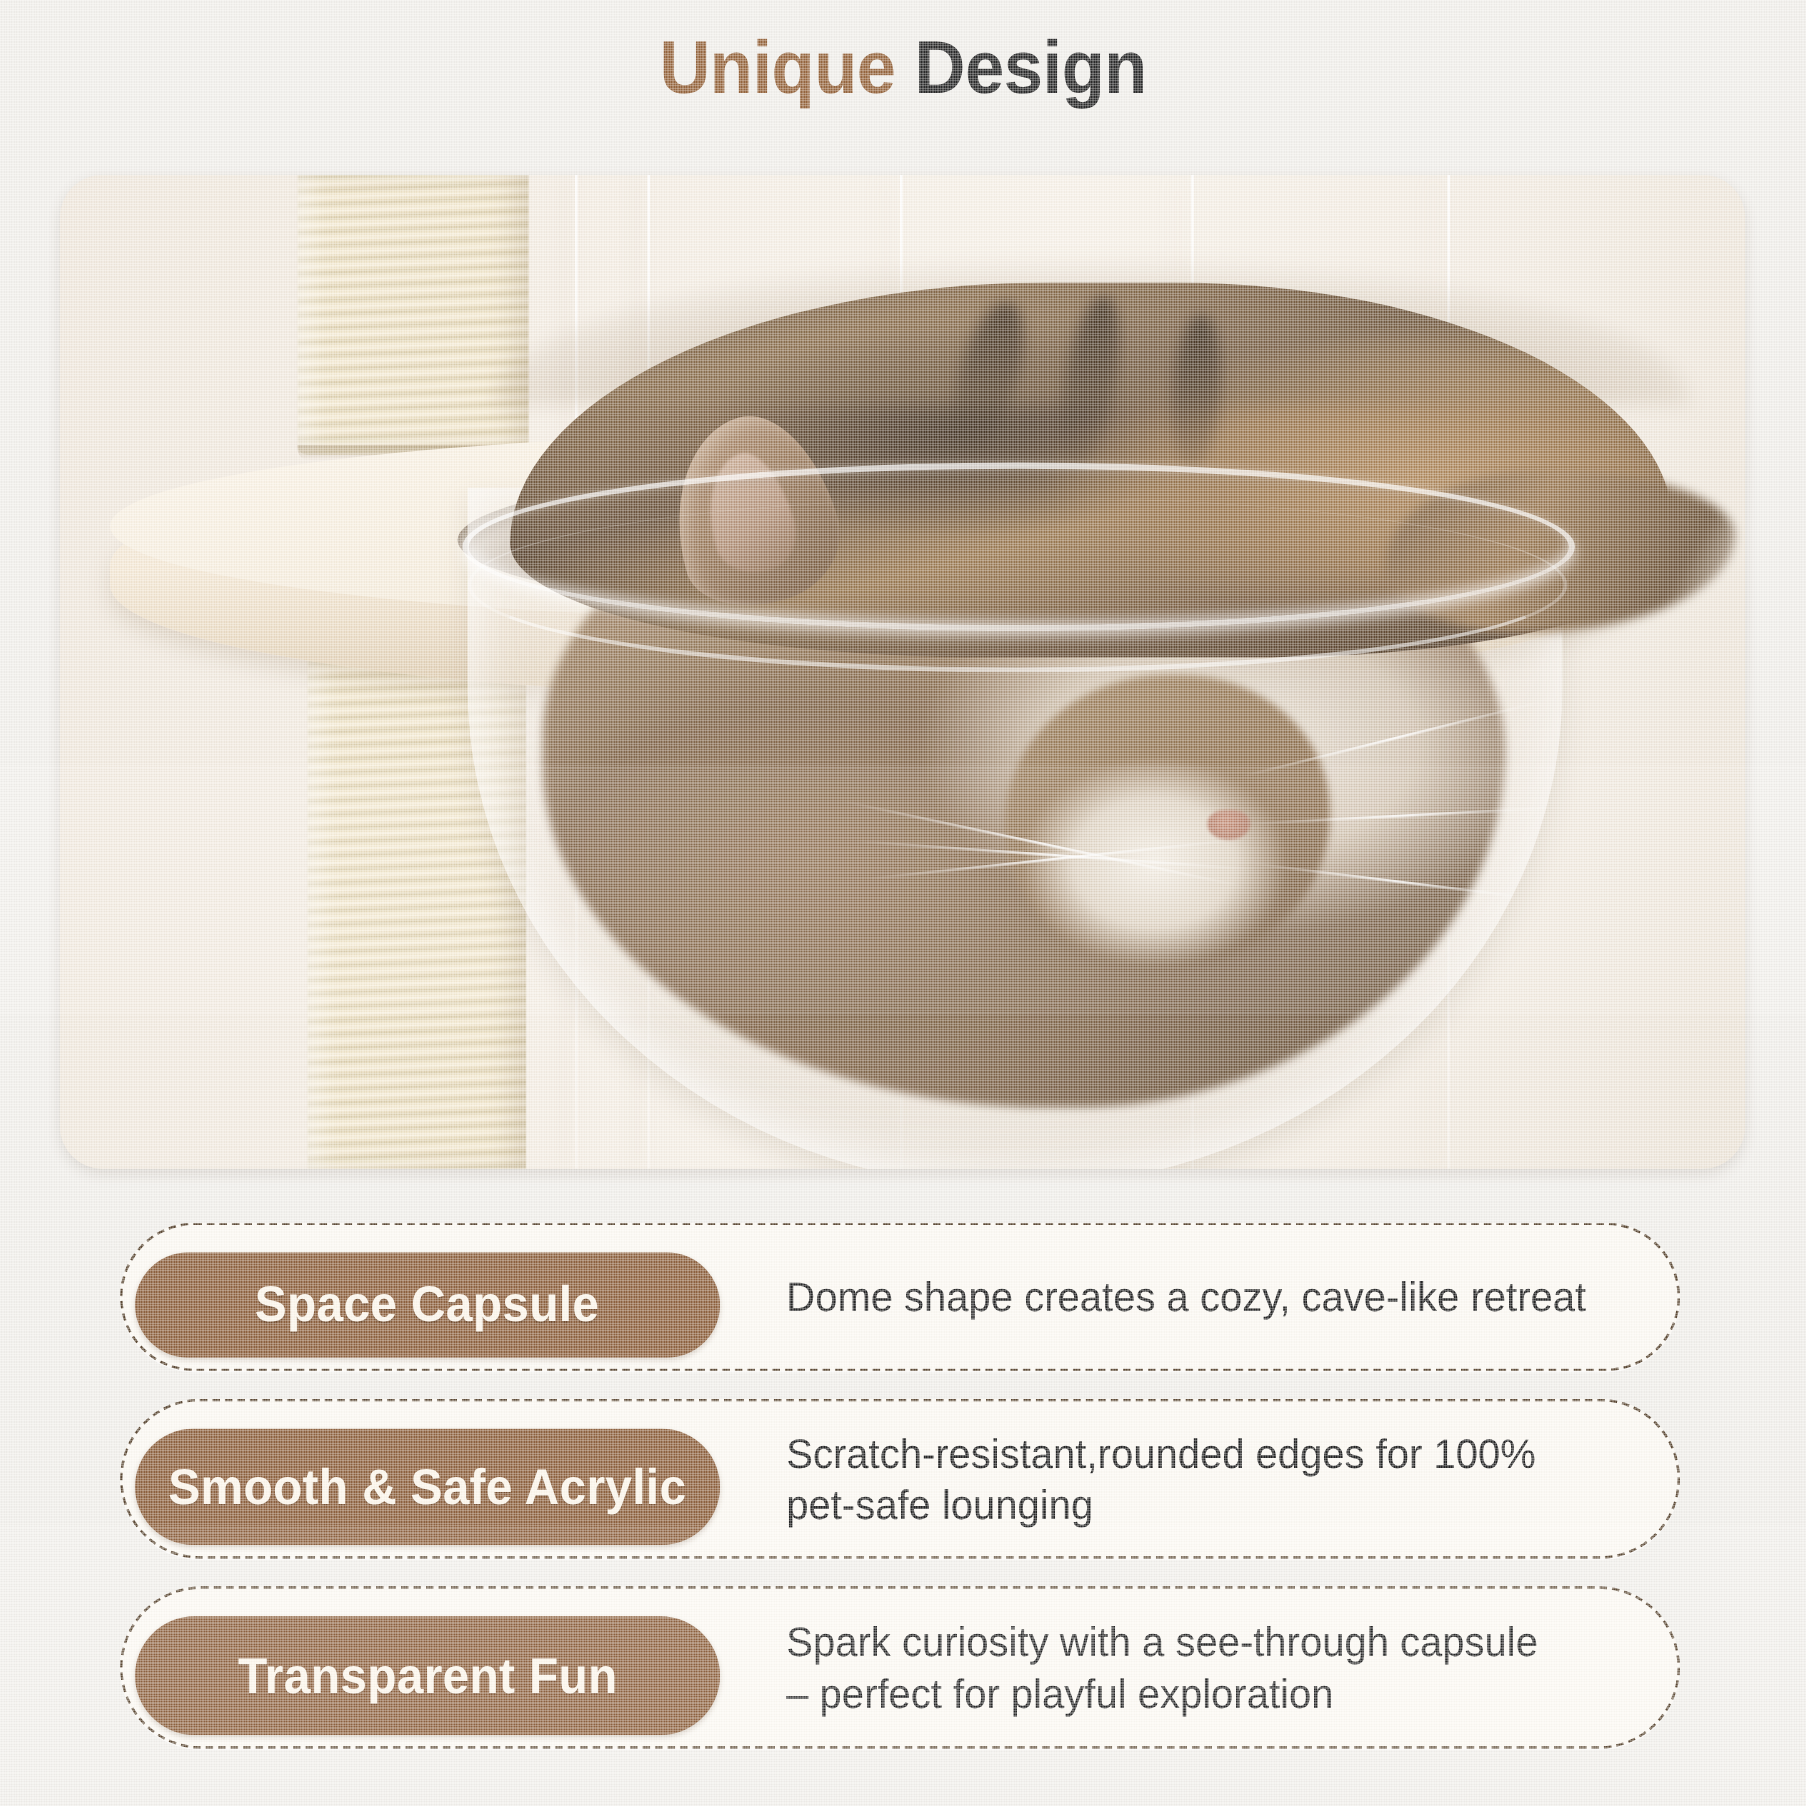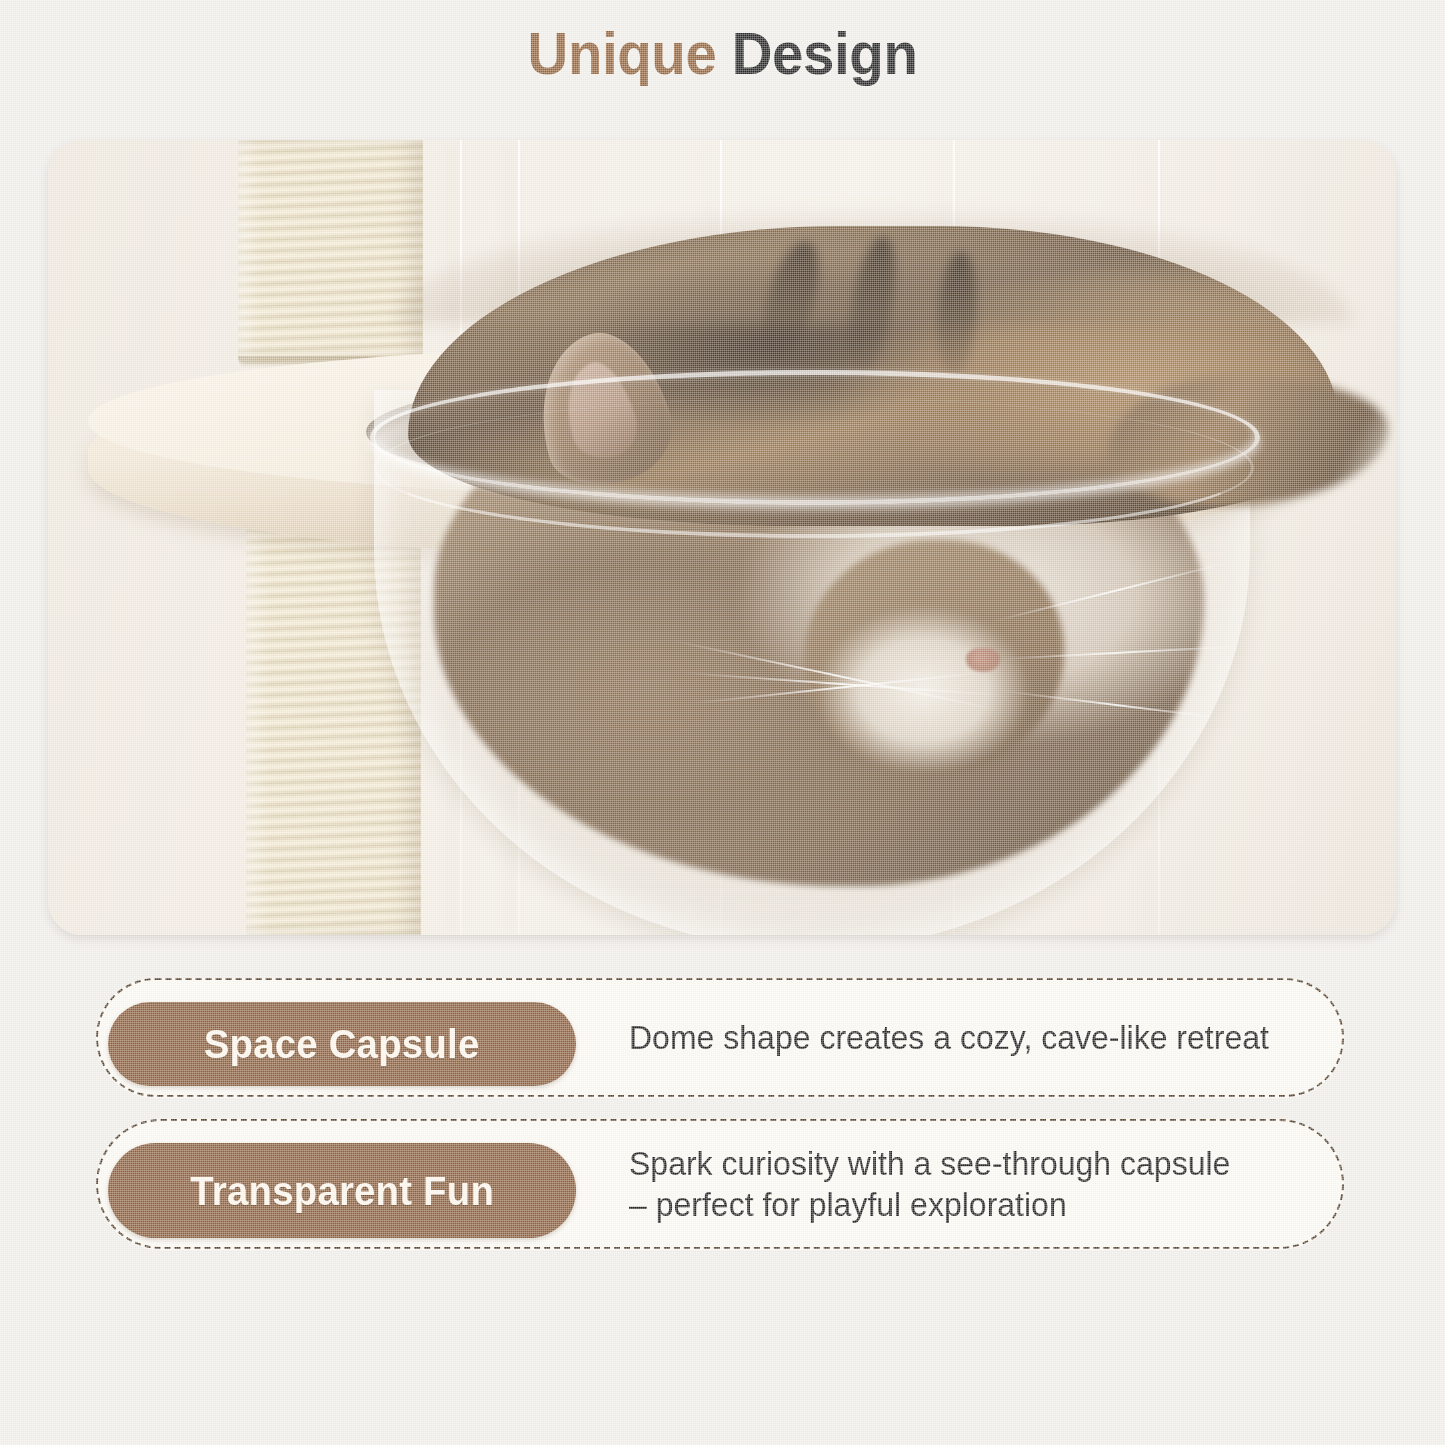--- a/index.html
+++ b/index.html
@@ -408,20 +408,29 @@
 
   <div class="feature-row r1">
     <div class="pill">
       <span class="pill-label">Space Capsule</span>
     </div>
     <div class="desc">
       <span class="desc-line">Dome shape creates a cozy, cave-like retreat</span>
     </div>
   </div>
 
+  <div class="feature-row r2">
+    <div class="pill">
+      <span class="pill-label">Smooth &amp; Safe Acrylic</span>
+    </div>
+    <div class="desc">
+      <span class="desc-line">Scratch-resistant,rounded edges for 100%</span>
+      <span class="desc-line">pet-safe lounging</span>
+    </div>
+  </div>
 
   <div class="feature-row r3">
     <div class="pill">
       <span class="pill-label">Transparent Fun</span>
     </div>
     <div class="desc">
       <span class="desc-line">Spark curiosity with a see-through capsule</span>
       <span class="desc-line">– perfect for playful exploration</span>
     </div>
   </div>

